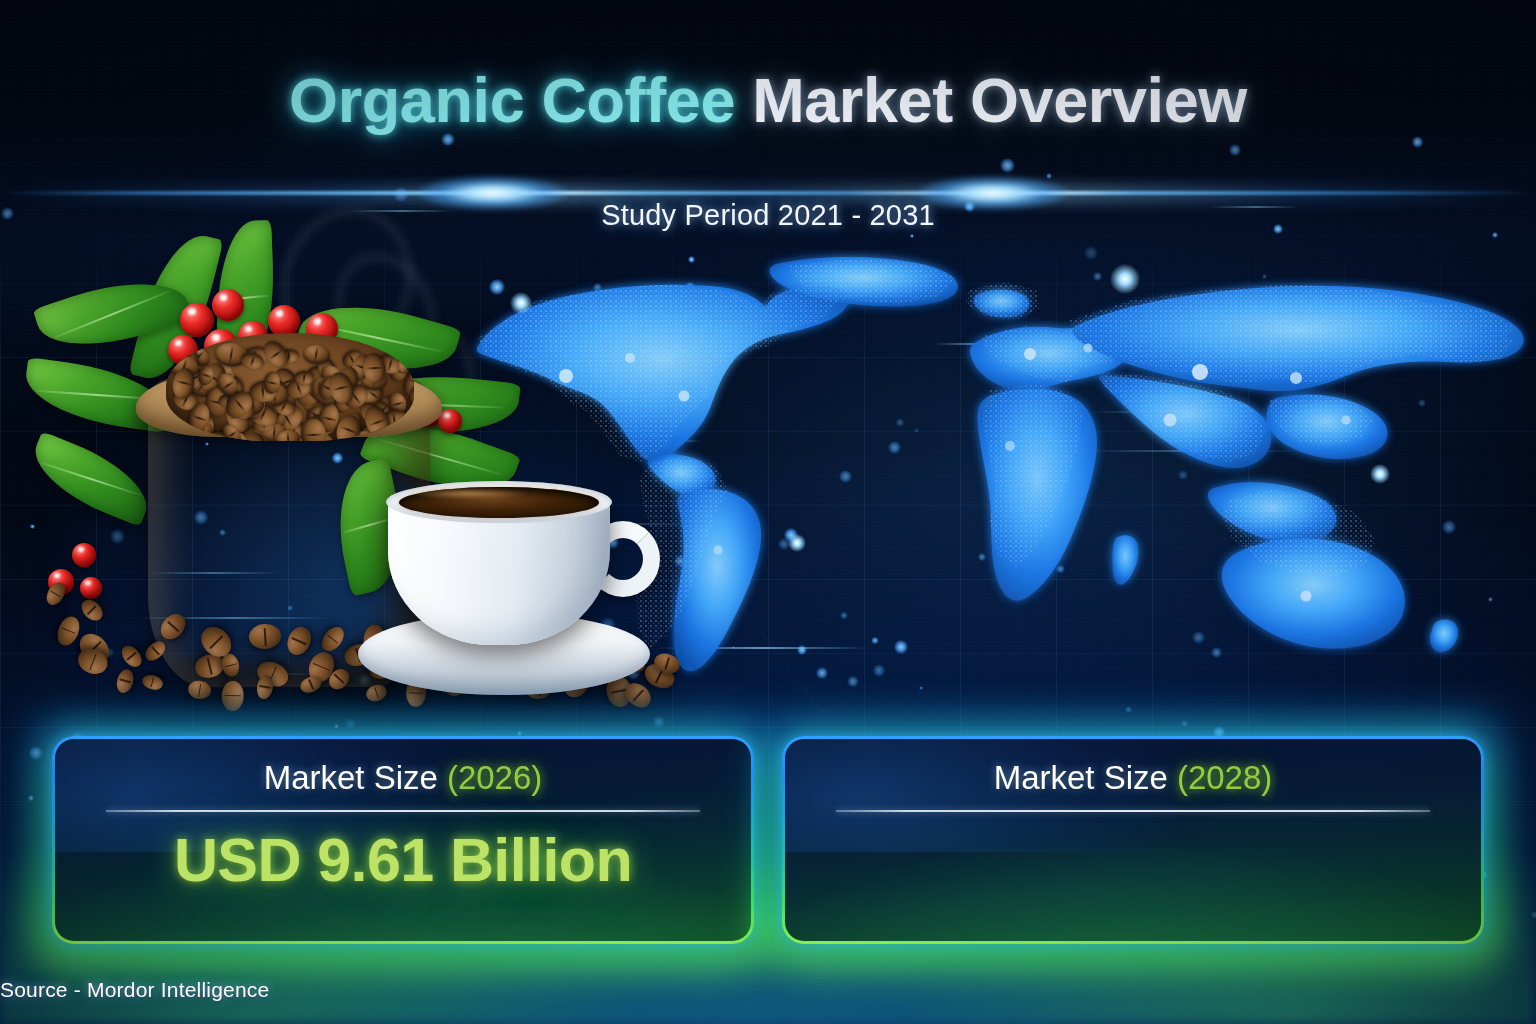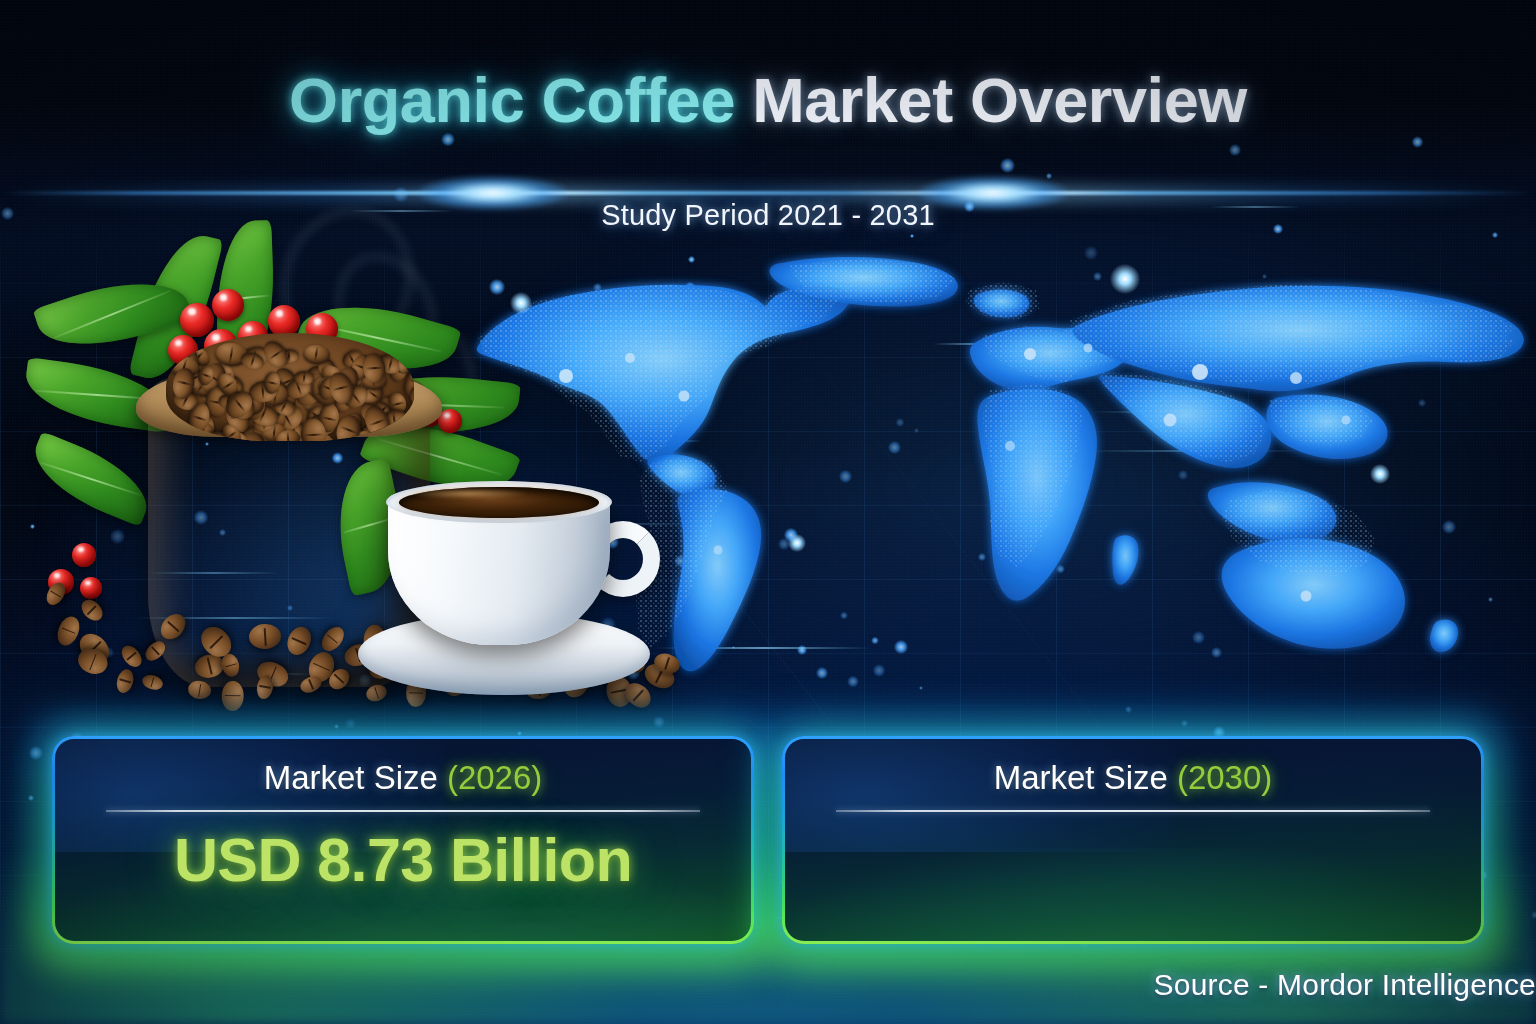--- a/index.html
+++ b/index.html
@@ -324,22 +324,22 @@
     position:absolute; left:0; right:0; bottom:0; height:170px;
     background:
       radial-gradient(ellipse 56% 150% at 16% 100%, rgba(60,230,110,.42) 0%, rgba(30,180,120,.16) 45%, rgba(0,0,0,0) 75%),
       radial-gradient(ellipse 56% 150% at 84% 100%, rgba(70,235,105,.40) 0%, rgba(30,180,120,.15) 45%, rgba(0,0,0,0) 75%),
       radial-gradient(ellipse 70% 120% at 50% 104%, rgba(25,140,190,.30) 0%, rgba(0,0,0,0) 70%);
     filter:blur(6px);
   }
 
   .source {
     position:absolute; left:0; right:0; bottom:22px;
-    text-align:right;
-    font-size:30px; font-weight:400; color:#ffffff; letter-spacing:.2px;
+    text-align:left;
+    font-size:21px; font-weight:400; color:#ffffff; letter-spacing:.2px;
     text-shadow:0 0 9px rgba(170,210,255,.7), 0 0 20px rgba(60,140,230,.45), 0 2px 4px rgba(0,5,20,.75);
     z-index:12;
     margin-top:32px;
   }
 </style>
 </head>
 <body>
 
 <div id="infographic">
 
@@ -840,32 +840,32 @@
     <div class="card">
       <div class="card-halo"></div>
       <div class="card-frame">
         <div class="card-inner"></div>
       </div>
       <div class="card-content">
         <div class="card-label">
           <span>Market Size</span><span class="card-year">(2026)</span>
         </div>
         <div class="card-rule"></div>
-        <div class="card-value">USD 8.73 Billion</div>
+        <div class="card-value">USD 9.61 Billion</div>
       </div>
     </div>
 
     <div class="card">
       <div class="card-halo"></div>
       <div class="card-frame">
         <div class="card-inner"></div>
       </div>
       <div class="card-content">
         <div class="card-label">
-          <span>Market Size</span><span class="card-year">(2030)</span>
+          <span>Market Size</span><span class="card-year">(2028)</span>
         </div>
         <div class="card-rule"></div>
       </div>
     </div>
 
   </div>
 
   <div class="source">Source - Mordor Intelligence</div>
 
   <div class="bg-vignette"></div>

